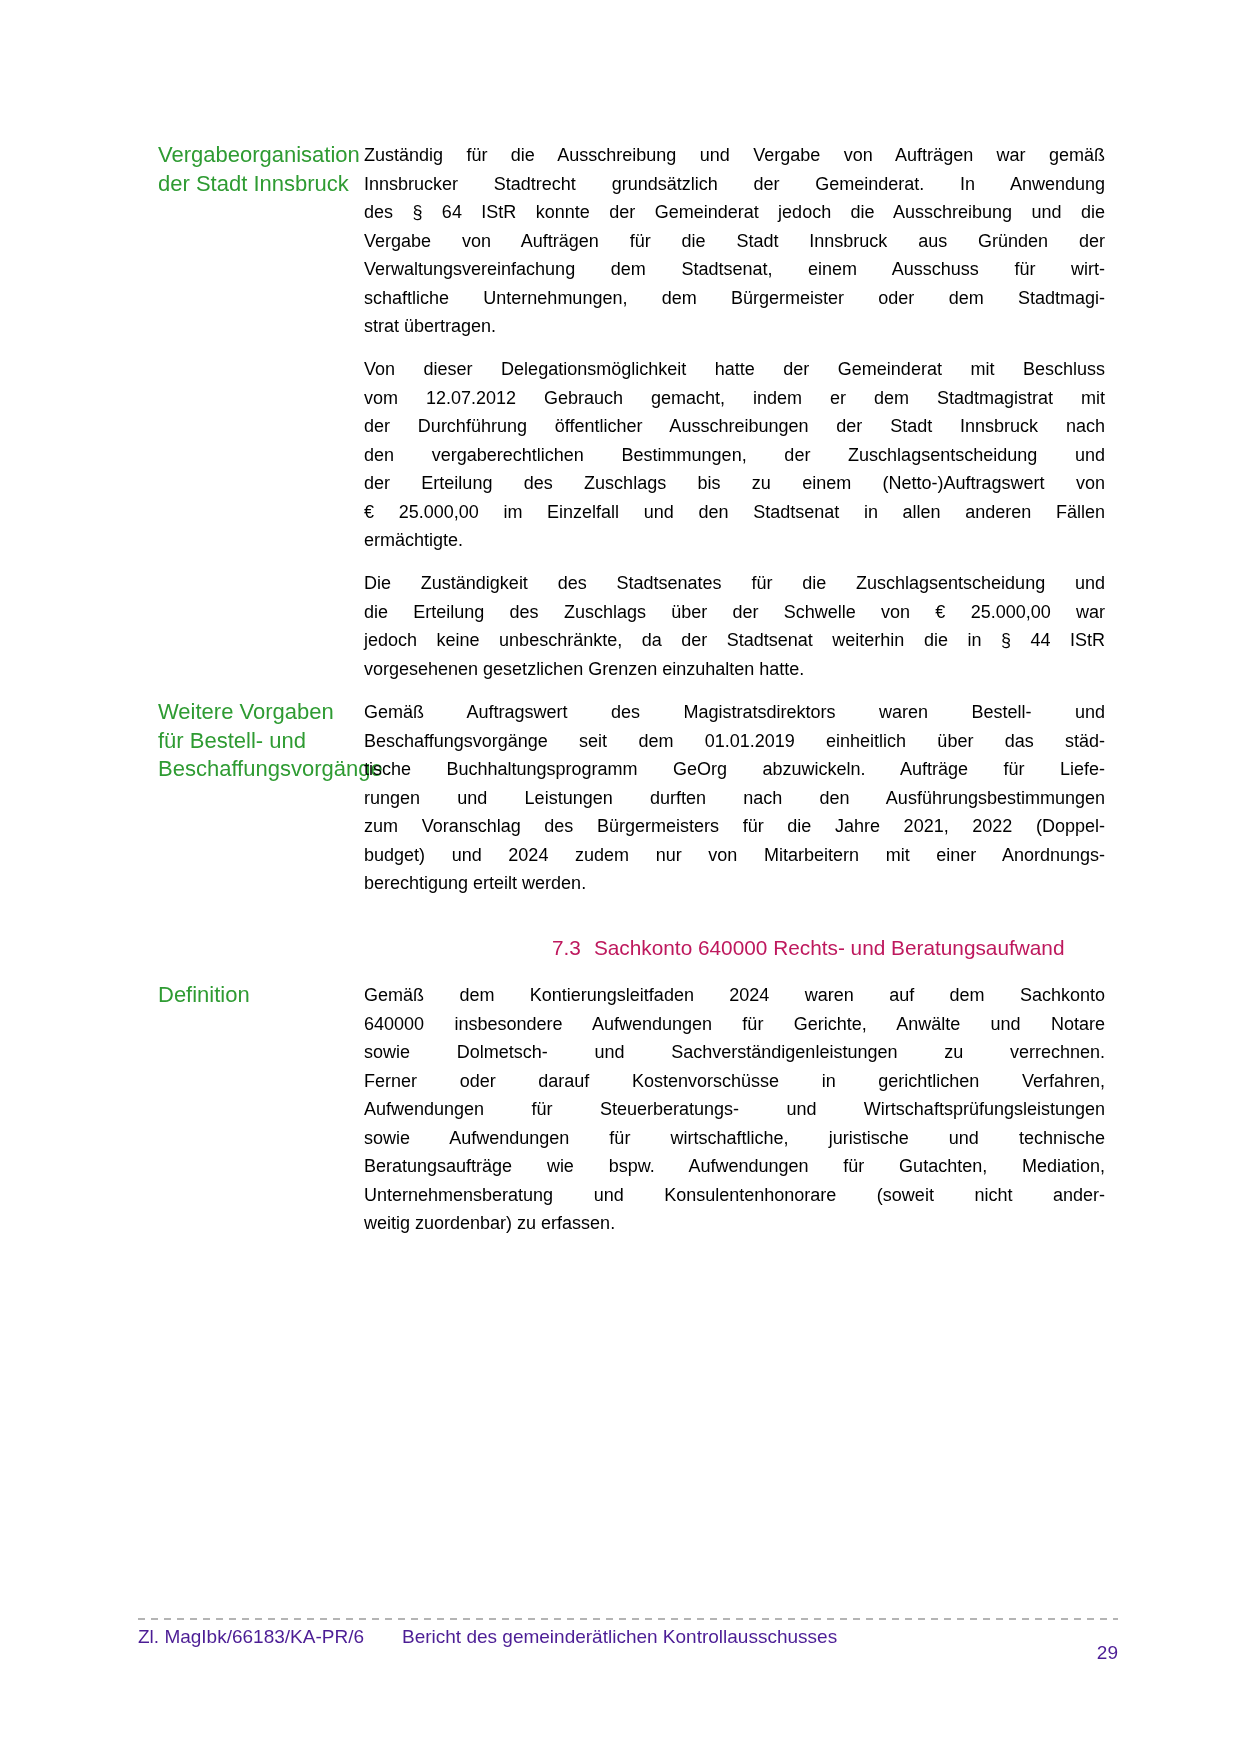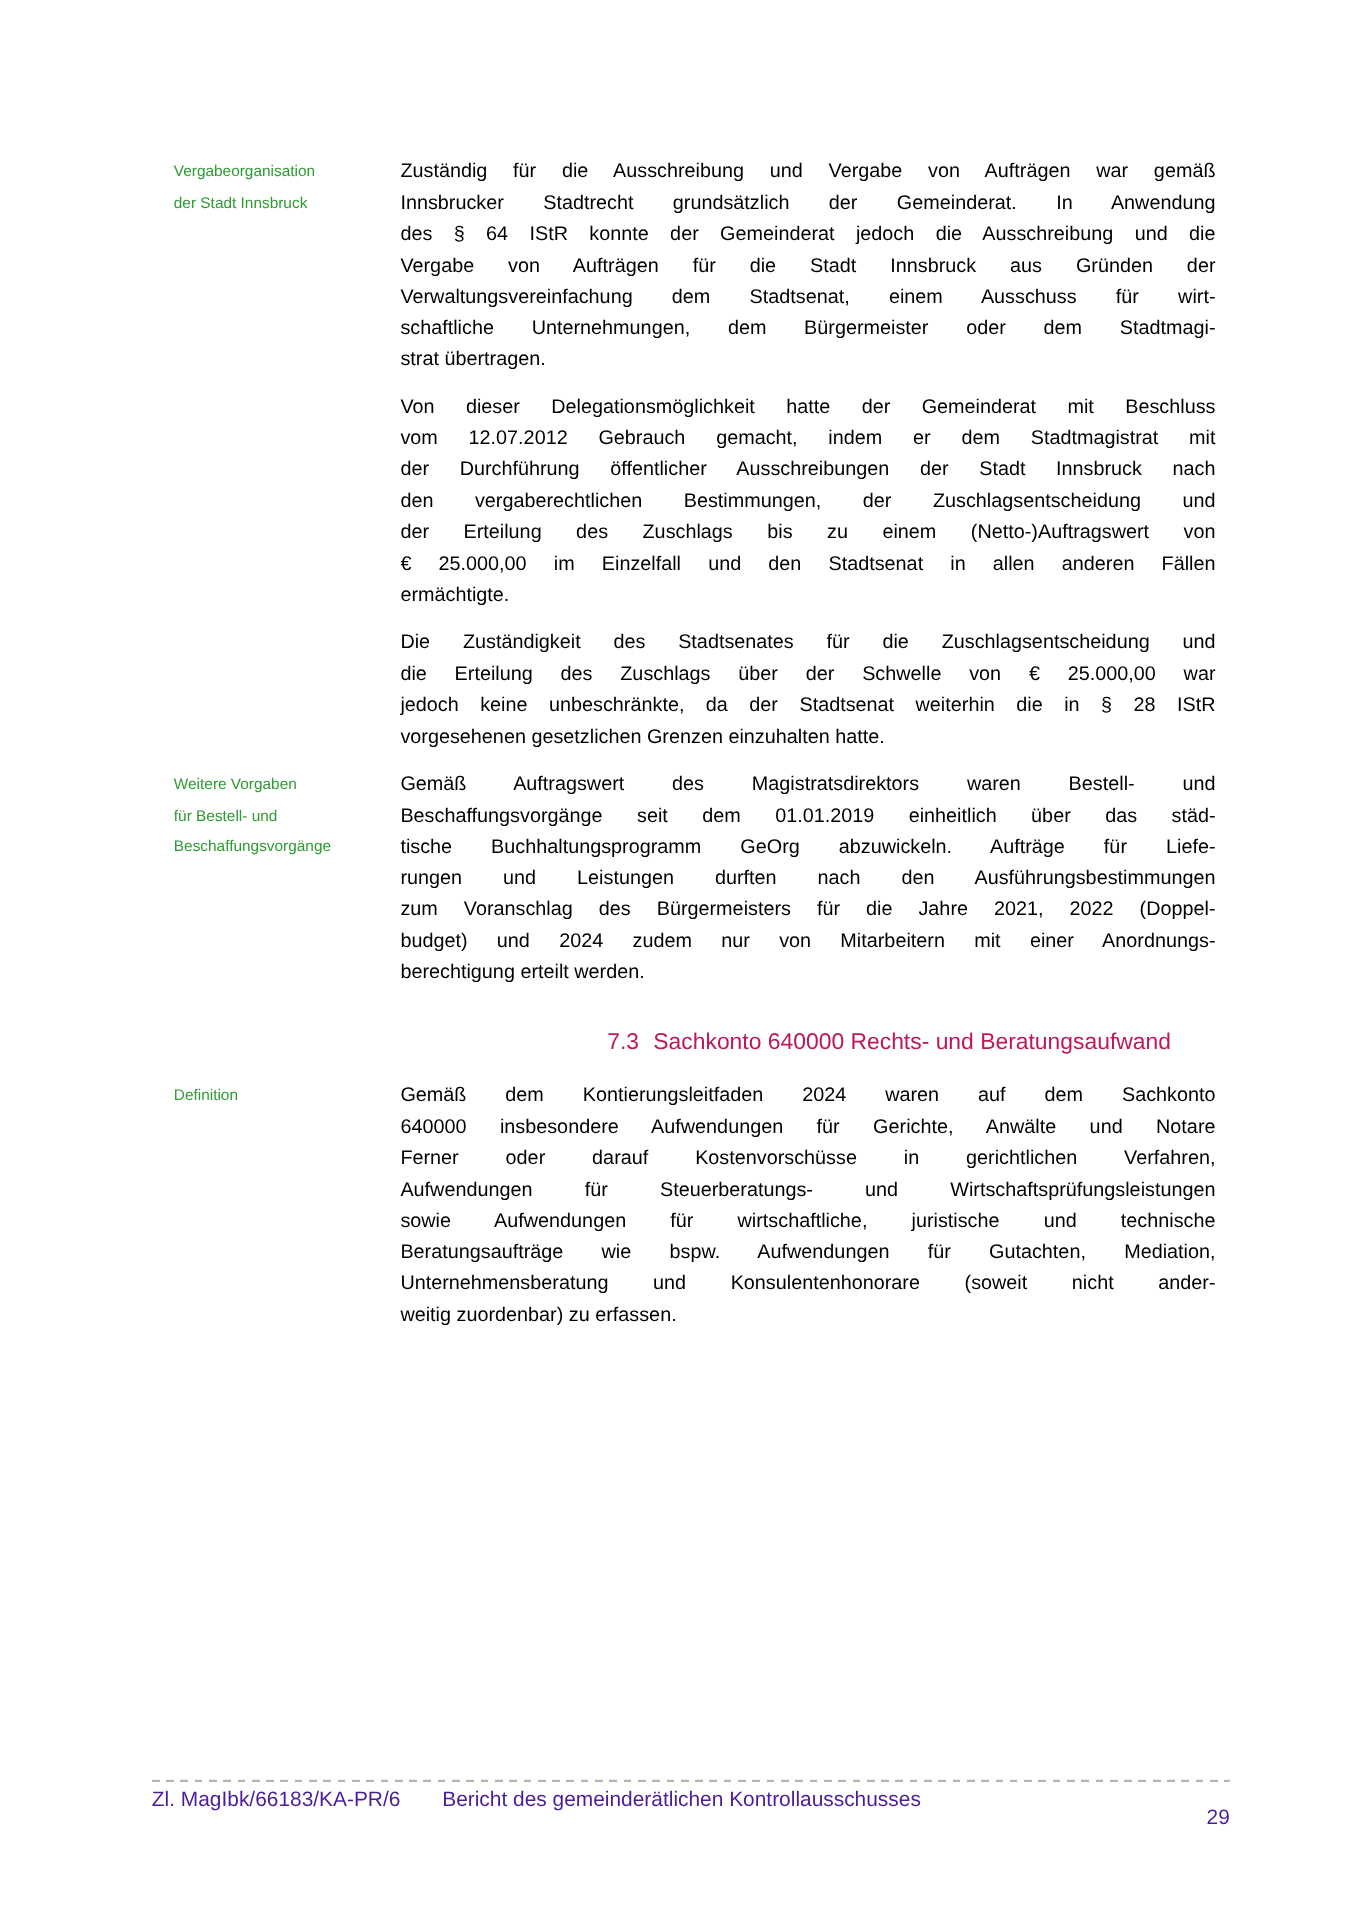--- a/index.html
+++ b/index.html
@@ -10,21 +10,21 @@
     height: 1754px;
     background: #ffffff;
     font-family: "Liberation Sans", sans-serif;
     color: #111111;
     overflow: hidden;
   }
   .margin-label {
     position: absolute;
     left: 158px;
     width: 215px;
-    font-size: 14px;
+    font-size: 22px;
     line-height: 28.5px;
     color: #2e9b32;
   }
   .body-block {
     position: absolute;
     left: 364px;
     width: 741px;
     font-size: 18px;
     line-height: 28.5px;
     color: #000000;
@@ -93,21 +93,21 @@
     <div class="pline">der Durchführung öffentlicher Ausschreibungen der Stadt Innsbruck nach</div>
     <div class="pline">den vergaberechtlichen Bestimmungen, der Zuschlagsentscheidung und</div>
     <div class="pline">der Erteilung des Zuschlags bis zu einem (Netto-)Auftragswert von</div>
     <div class="pline">€ 25.000,00 im Einzelfall und den Stadtsenat in allen anderen Fällen</div>
     <div class="pline last">ermächtigte.</div>
   </div>
 
   <div class="body-block" style="top:569px">
     <div class="pline">Die Zuständigkeit des Stadtsenates für die Zuschlagsentscheidung und</div>
     <div class="pline">die Erteilung des Zuschlags über der Schwelle von € 25.000,00 war</div>
-    <div class="pline">jedoch keine unbeschränkte, da der Stadtsenat weiterhin die in § 28 IStR</div>
+    <div class="pline">jedoch keine unbeschränkte, da der Stadtsenat weiterhin die in § 44 IStR</div>
     <div class="pline last">vorgesehenen gesetzlichen Grenzen einzuhalten hatte.</div>
   </div>
 
   <div class="margin-label" style="top:698px">
     <div>Weitere Vorgaben</div>
     <div>für Bestell- und</div>
     <div>Beschaffungsvorgänge</div>
   </div>
   <div class="body-block" style="top:698px">
     <div class="pline">Gemäß Auftragswert des Magistratsdirektors waren Bestell- und</div>
@@ -122,20 +122,21 @@
   <div class="section-heading">
     <span class="hnum">7.3</span><span>Sachkonto 640000 Rechts- und Beratungsaufwand</span>
   </div>
 
   <div class="margin-label" style="top:981px">
     <div>Definition</div>
   </div>
   <div class="body-block" style="top:981px">
     <div class="pline">Gemäß dem Kontierungsleitfaden 2024 waren auf dem Sachkonto</div>
     <div class="pline">640000 insbesondere Aufwendungen für Gerichte, Anwälte und Notare</div>
+    <div class="pline">sowie Dolmetsch- und Sachverständigenleistungen zu verrechnen.</div>
     <div class="pline">Ferner oder darauf Kostenvorschüsse in gerichtlichen Verfahren,</div>
     <div class="pline">Aufwendungen für Steuerberatungs- und Wirtschaftsprüfungsleistungen</div>
     <div class="pline">sowie Aufwendungen für wirtschaftliche, juristische und technische</div>
     <div class="pline">Beratungsaufträge wie bspw. Aufwendungen für Gutachten, Mediation,</div>
     <div class="pline">Unternehmensberatung und Konsulentenhonorare (soweit nicht ander-</div>
     <div class="pline last">weitig zuordenbar) zu erfassen.</div>
   </div>
 
   <div class="footer-divider"></div>
   <div class="footer-text footer-reference">Zl. MagIbk/66183/KA-PR/6</div>

